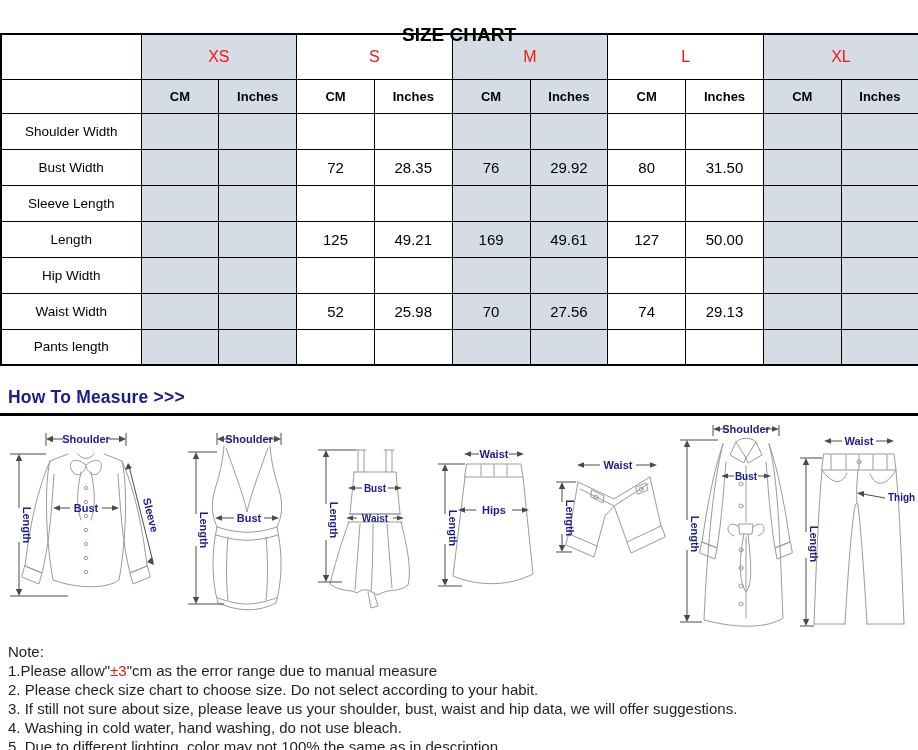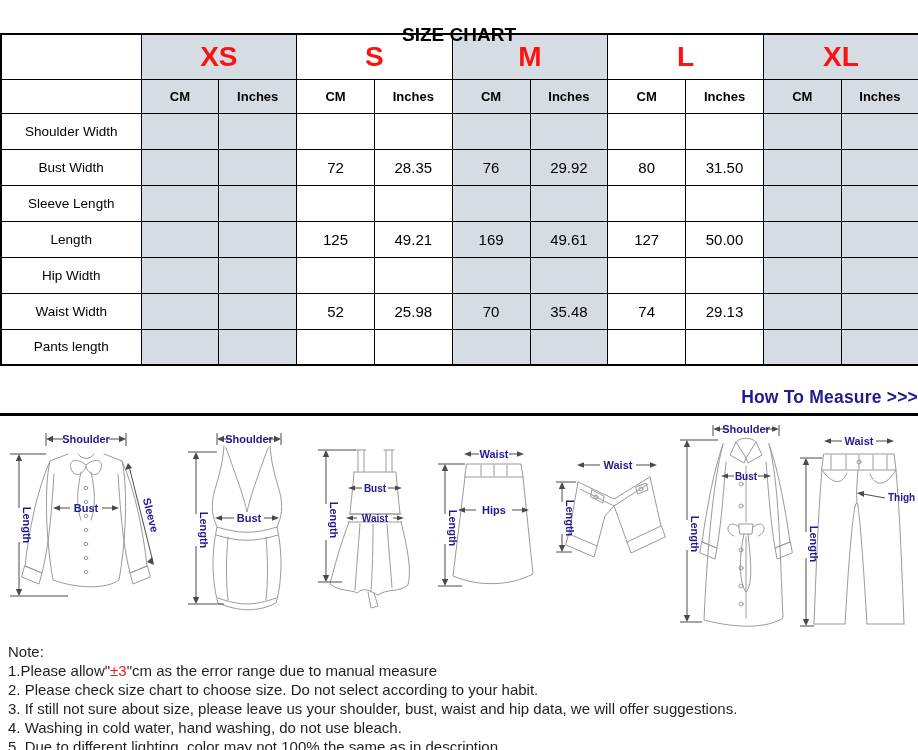--- a/index.html
+++ b/index.html
@@ -3,29 +3,29 @@
 <meta charset="utf-8">
 <style>
   :root { --red:#fb1310; --shade:#d6dce4; --navy:#1d1b8d; }
   * { box-sizing:border-box; }
   body { margin:0; width:918px; height:750px; background:#fff; overflow:hidden;
          font-family:"Liberation Sans", sans-serif; color:#000; }
   .title { text-align:center; font-size:19px; font-weight:bold; padding-top:24px; height:33px; }
   table.sc { border-collapse:collapse; table-layout:fixed; width:918px; border:2px solid #000; }
   table.sc td { border:1px solid #000; text-align:center; vertical-align:middle; padding:0; overflow:hidden; }
   tr.r-size { height:45px; }
-  td.size-name { font-size:28px; font-weight:bold; color:var(--red); border-left-width:2px; }
+  td.size-name { font-size:16px; font-weight:normal; color:var(--red); border-left-width:2px; }
   tr.r-unit { height:34px; }
   td.unit { font-size:13px; font-weight:bold;margin-top:32px; }
   tr.r-data { height:36px; }
   td.rowlabel { font-size:13.5px; }
   td.val { font-size:15px; }
   td.gs { border-left-width:2px; }
   .shade { background:var(--shade); }
-  .measure-h { color:var(--navy); font-size:17.5px; font-weight:bold; margin:21px 0 5px 8px; letter-spacing:0.2px;text-align:right; }
+  .measure-h { color:var(--navy); font-size:17.5px; font-weight:bold; margin:21px 0 5px 8px; letter-spacing:0.2px; }
   hr.rule { border:none; border-top:3px solid #000; margin:0; }
   .figs { position:relative; height:214px; margin-top:2px; }
   .fig { position:absolute; overflow:visible; }
   .fig .ln { stroke:#9a9a9a; fill:none; stroke-width:1; stroke-linejoin:round; stroke-linecap:round; }
   .fig .ar { stroke:#4a4a4a; fill:none; stroke-width:1; }
   .fig .ah { fill:#4a4a4a; stroke:none; }
   .fig text { fill:var(--navy); font-family:"Liberation Sans", sans-serif; font-size:11px; font-weight:bold; text-anchor:middle; }
   .fig text.sm { font-size:10px; }
   .fig text.st { text-anchor:start; }
   .notes { margin:10px 0 0 8px; font-size:15px; line-height:19px; color:#1f1f1f; }
@@ -128,21 +128,21 @@
         <td class="val gs shade"></td>
         <td class="val shade"></td>
       </tr>
       <tr class="r-data">
         <td class="rowlabel">Waist Width</td>
         <td class="val gs shade"></td>
         <td class="val shade"></td>
         <td class="val gs">52</td>
         <td class="val">25.98</td>
         <td class="val gs shade">70</td>
-        <td class="val shade">35.48</td>
+        <td class="val shade">27.56</td>
         <td class="val gs">74</td>
         <td class="val">29.13</td>
         <td class="val gs shade"></td>
         <td class="val shade"></td>
       </tr>
       <tr class="r-data">
         <td class="rowlabel">Pants length</td>
         <td class="val gs shade"></td>
         <td class="val shade"></td>
         <td class="val gs"></td>

